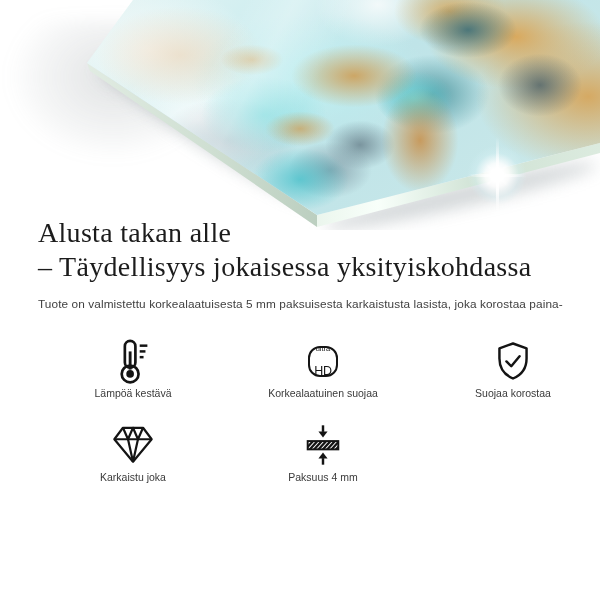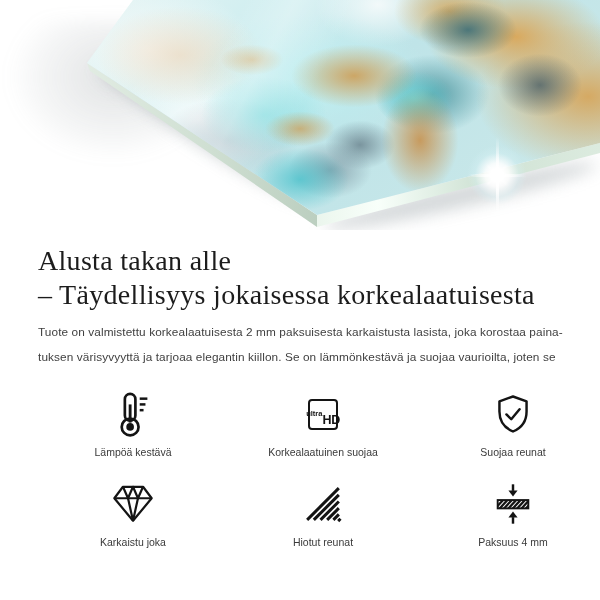--- a/index.html
+++ b/index.html
@@ -77,41 +77,41 @@
     background:linear-gradient(to right, transparent, #ffffff 42%, #ffffff 58%, transparent);
   }
   .sparkle .ray-d1, .sparkle .ray-d2 {
     position:absolute; left:-16px; top:-1px; width:32px; height:2px;
     background:linear-gradient(to right, transparent, rgba(255,255,255,0.9) 45%, rgba(255,255,255,0.9) 55%, transparent);
   }
   .sparkle .ray-d1 { transform:rotate(45deg); }
   .sparkle .ray-d2 { transform:rotate(-45deg); }
 
   
-  .content { position:absolute; left:0; top:240px; width:600px; padding:0 38px; }
+  .content { position:absolute; left:0; top:212px; width:600px; padding:0 38px; }
   h1.title {
     margin-top:4px; font-family:"Liberation Serif", "DejaVu Serif", serif;
     font-weight:400; font-size:28px; line-height:34px; letter-spacing:0.3px; color:#1c1c1c;
   }
   h1.title span { display:block; white-space:nowrap; }
   .body-text { margin-top:8px; font-size:11.8px; line-height:25px; color:#3f3f3f; }
   .body-text span { display:block; white-space:nowrap; letter-spacing:0.1px; }
 
   
   .features {
     margin:20px auto 0; width:570px;
     display:grid; grid-template-columns:repeat(3, 190px); row-gap:22px;
   }
   .feature { display:flex; flex-direction:column; align-items:center; }
   .icon-box { width:48px; height:48px; display:flex; align-items:center; justify-content:center; }
-  .feature .label { margin-top:8px; font-size:10.5px; color:#3a3a3a; white-space:nowrap; }
+  .feature .label { margin-top:2px; font-size:10.5px; color:#3a3a3a; white-space:nowrap; }
   .uhd-box {
-    width:30px; height:31px; border:2.5px solid #141414; border-radius:4px;
-    display:flex; flex-direction:row; align-items:center; justify-content:center;
-    color:#141414; font-weight:bold; line-height:1;
+    width:30px; height:31px; border:2.5px solid #141414; border-radius:12px;
+    display:flex; flex-direction:column; align-items:center; justify-content:center;
+    color:#141414; font-weight:normal; line-height:1;
   }
   .uhd-top { font-size:7.5px; letter-spacing:0; }
   .uhd-bottom { font-size:12.5px; margin-top:12px; letter-spacing:-0.3px; }
   svg .ln { stroke:#141414; fill:none; }
 </style>
 </head>
 <body>
 
 <div class="page">
 
@@ -127,25 +127,24 @@
         <div class="ray-d2"></div>
       <div class="glow"></div>
         <div class="ray-v"></div>
         <div class="ray-h"></div>
     </div>
   </div>
 
   <div class="content">
     <h1 class="title">
       <span>Alusta takan alle</span>
-      <span>– Täydellisyys jokaisessa korkealaatuisesta</span>
+      <span>– Täydellisyys jokaisessa yksityiskohdassa</span>
     </h1>
     <p class="body-text">
-      <span>Tuote on valmistettu korkealaatuisesta 2 mm paksuisesta karkaistusta lasista, joka korostaa paina-</span>
-      <span>tuksen värisyvyyttä ja tarjoaa elegantin kiillon. Se on lämmönkestävä ja suojaa vaurioilta, joten se</span>
+      <span>Tuote on valmistettu korkealaatuisesta 5 mm paksuisesta karkaistusta lasista, joka korostaa paina-</span>
     </p>
 
     <div class="features">
 
       <div class="feature">
         <div class="icon-box">
           <svg width="46" height="48" viewBox="0 0 48 48">
             <rect class="ln" x="15.5" y="3" width="11" height="28" rx="5.5" stroke-width="2.8"></rect>
             <circle class="ln" cx="21" cy="37.5" r="8.8" stroke-width="2.8"></circle>
             <line class="ln" x1="21" y1="14" x2="21" y2="33" stroke-width="3"></line>
@@ -168,50 +167,35 @@
         <div class="label">Korkealaatuinen suojaa</div>
       </div>
 
       <div class="feature">
         <div class="icon-box">
           <svg width="42" height="48" viewBox="0 0 48 48">
             <path class="ln" stroke-width="2.8" stroke-linejoin="round" d="M24 4 L39.5 9.5 V21 C39.5 32.5 32.8 40.2 24 44 C15.2 40.2 8.5 32.5 8.5 21 V9.5 Z"></path>
             <polyline class="ln" stroke-width="2.8" stroke-linecap="round" stroke-linejoin="round" points="16.5,24.5 22,30 31.5,18.5"></polyline>
           </svg>
         </div>
-        <div class="label">Suojaa reunat</div>
+        <div class="label">Suojaa korostaa</div>
       </div>
 
       <div class="feature">
         <div class="icon-box">
           <svg width="46" height="44" viewBox="0 0 48 46">
             <path class="ln" stroke-width="2.3" stroke-linejoin="round" d="M13.5 5 H34.5 L43.5 17 L24 40.5 L4.5 17 Z"></path>
             <line class="ln" x1="4.5" y1="17" x2="43.5" y2="17" stroke-width="2.3"></line>
             <path class="ln" stroke-width="2.3" stroke-linejoin="round" d="M13.5 5 L18.8 17 L24 5 L29.2 17 L34.5 5"></path>
             <path class="ln" stroke-width="2.3" stroke-linejoin="round" d="M18.8 17 L24 40.5 M29.2 17 L24 40.5"></path>
           </svg>
         </div>
         <div class="label">Karkaistu joka</div>
       </div>
 
-      <div class="feature">
-        <div class="icon-box">
-          <svg width="40" height="40" viewBox="0 0 48 48">
-            <g stroke="#141414" stroke-width="3.6">
-              <line x1="5" y1="43" x2="43" y2="5"></line>
-              <line x1="13" y1="43" x2="43" y2="13"></line>
-              <line x1="21" y1="43" x2="43" y2="21"></line>
-              <line x1="29" y1="43" x2="43" y2="29"></line>
-              <line x1="36.5" y1="43" x2="43" y2="36.5"></line>
-              <line x1="42.2" y1="44.5" x2="45" y2="41.7"></line>
-            </g>
-          </svg>
-        </div>
-        <div class="label">Hiotut reunat</div>
-      </div>
 
       <div class="feature">
         <div class="icon-box">
           <svg width="42" height="48" viewBox="0 0 48 48">
             <defs>
                 <clipPath id="barClip">
                   <rect x="6.5" y="19.5" width="35" height="9.5"></rect>
                 </clipPath>
               </defs>
             <g clip-path="url(#barClip)" stroke="#141414" stroke-width="2.6">

